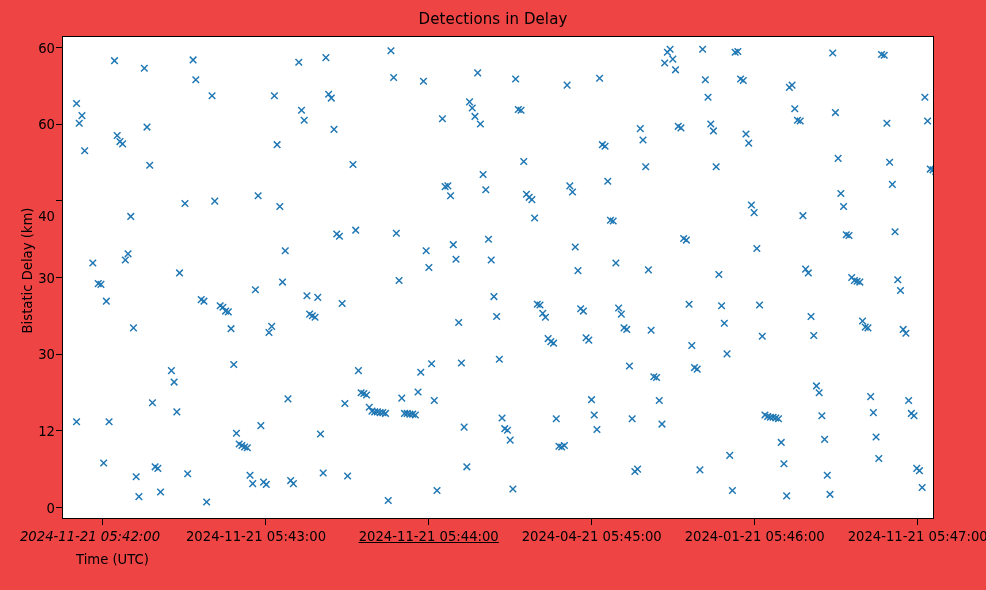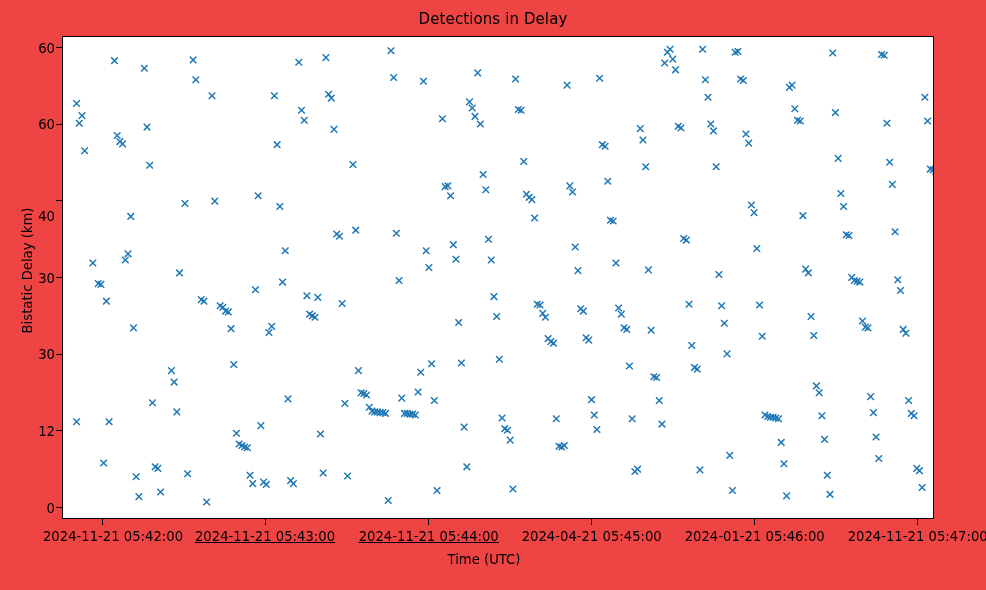--- a/index.html
+++ b/index.html
@@ -81,24 +81,24 @@
   }
   .xtick-label {
     position: absolute;
     top: 529px;
     transform: translateX(-50%);
     font-size: 13.2px;
     white-space: nowrap;
   }
   #xlabel {
     position: absolute;
-    left: 48px;
+    left: 76px;
     top: 552px;
     width: 872px;
-    text-align: center;
+    text-align: left;
     font-size: 13.2px;
   }
   #ylabel {
     position: absolute;
     left: -103px;
     top: 263px;
     width: 260px;
     text-align: center;
     font-size: 13.2px;
     transform: rotate(-90deg);
@@ -132,22 +132,22 @@
     </div>
   <div id="xticks-marks">
       <div class="xtick-mark" style="left: 102.248px;"></div>
       <div class="xtick-mark" style="left: 265.238px;"></div>
       <div class="xtick-mark" style="left: 428.229px;"></div>
       <div class="xtick-mark" style="left: 591.22px;"></div>
       <div class="xtick-mark" style="left: 754.21px;"></div>
       <div class="xtick-mark" style="left: 917.201px;"></div>
     </div>
   <div id="xtick-labels">
-      <div class="xtick-label" style="left: 113px;">2024-11-21 05:42:00</div>
-      <div class="xtick-label" style="left: 265px; text-decoration: underline;">2024-11-21 05:43:00</div>
+      <div class="xtick-label" style="left: 90px; font-style: italic;">2024-11-21 05:42:00</div>
+      <div class="xtick-label" style="left: 256px;">2024-11-21 05:43:00</div>
       <div class="xtick-label" style="left: 428.729px; text-decoration: underline;">2024-11-21 05:44:00</div>
       <div class="xtick-label" style="left: 591.72px;">2024-04-21 05:45:00</div>
       <div class="xtick-label" style="left: 754.71px;">2024-01-21 05:46:00</div>
       <div class="xtick-label" style="left: 917.701px;">2024-11-21 05:47:00</div>
     </div>
 
   <div id="axes">
     <svg id="points-layer" viewBox="0 0 872 483" preserveAspectRatio="none">
         <path d="M10.282554517133956,63.40000000000005L16.882554517133958,70.00000000000004M10.282554517133956,70.00000000000004L16.882554517133958,63.40000000000005" stroke="#1f77b4" stroke-width="1.45" stroke-linecap="butt" fill="none"></path>
         <path d="M15.715576323987538,75.66666666666664L22.31557632398754,82.26666666666664M15.715576323987538,82.26666666666664L22.31557632398754,75.66666666666664" stroke="#1f77b4" stroke-width="1.45" stroke-linecap="butt" fill="none"></path>

